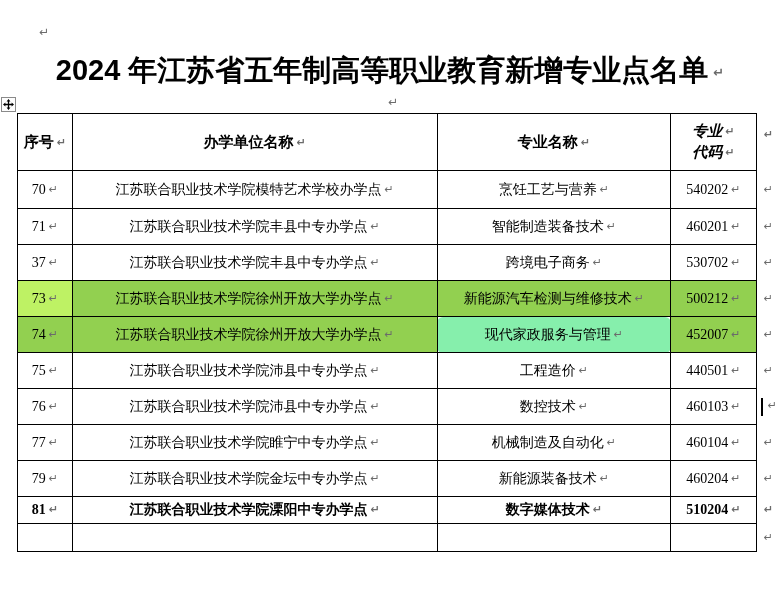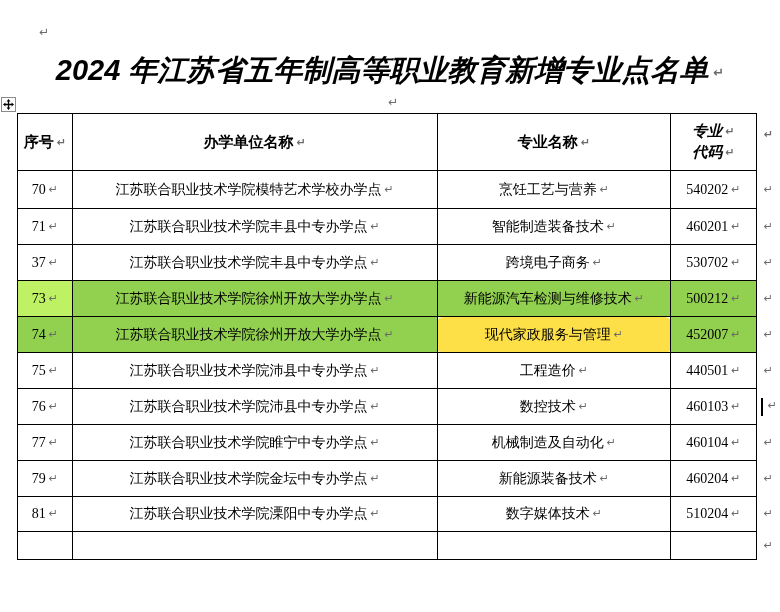--- a/index.html
+++ b/index.html
@@ -11,21 +11,21 @@
   .pmark{position:absolute;color:#6b6b6b;font-family:"DejaVu Sans",sans-serif;
          font-size:12px;line-height:12px;}
   .pm-top{left:39px;top:26px;}
   .pm-mid{left:388px;top:96px;}
   .cm{color:#6b6b6b;font-family:"DejaVu Sans",sans-serif;font-size:11px;
       margin-left:3px;vertical-align:1px;}
 
   
   .title-row{position:absolute;left:0;top:51px;width:780px;text-align:center;
              font-family:"Liberation Sans","DejaVu Sans",sans-serif;
-             font-weight:bold;font-size:29px;line-height:38px;color:#000;white-space:nowrap;font-style:italic;}
+             font-weight:bold;font-size:29px;line-height:38px;color:#000;white-space:nowrap;}
   .title-row .cm{font-size:13px;margin-left:5px;vertical-align:3px;}
 
   
   .move-handle{position:absolute;left:1px;top:97px;width:15px;height:15px;
                background:#fdfdfd;border:1px solid #8a8a8a;box-sizing:border-box;
                display:flex;align-items:center;justify-content:center;}
   .move-handle svg{display:block;}
 
   
   table.doc{position:absolute;left:17px;top:113px;border-collapse:collapse;
@@ -33,21 +33,21 @@
   table.doc th,table.doc td{border:1.5px solid #000;padding:0 2px;text-align:center;
             vertical-align:middle;font-size:14px;color:#000;overflow:hidden;
             white-space:nowrap;background:#fff;}
   table.doc th{font-weight:bold;font-size:15px;}
   table.doc th.rail,table.doc td.rail{border:none;background:transparent;
             text-align:left;padding-left:4px;}
   table.doc th.rail{vertical-align:top;padding-top:12px;}
   thead tr{height:57px;}
   tbody tr{height:36px;}
   tbody tr.first{height:38px;}
-  tbody tr.last{height:35px;}
+  tbody tr.last{height:27px;font-weight:bold;}
   tbody tr.partial{height:28px;}
   .code-head div{line-height:21px;font-style:italic;}
 
   .caret{display:inline-block;width:2px;height:18px;background:#000;
          margin-right:2px;vertical-align:middle;}
 </style>
 </head>
 <body>
 
 <div class="page">
@@ -119,21 +119,21 @@
         <tr>
           <td style="background: #bef264;"><span>73</span><span class="cm">↵</span></td>
           <td style="background: rgb(146, 208, 80);"><span>江苏联合职业技术学院徐州开放大学办学点</span><span class="cm">↵</span></td>
           <td style="background: rgb(146, 208, 80);"><span>新能源汽车检测与维修技术</span><span class="cm">↵</span></td>
           <td style="background: rgb(146, 208, 80);"><span>500212</span><span class="cm">↵</span></td>
           <td class="rail"><span class="cm">↵</span></td>
         </tr>
         <tr>
           <td style="background: rgb(146, 208, 80);"><span>74</span><span class="cm">↵</span></td>
           <td style="background: rgb(146, 208, 80);"><span>江苏联合职业技术学院徐州开放大学办学点</span><span class="cm">↵</span></td>
-          <td style="background: #fde047; border-radius: 6px;"><span>现代家政服务与管理</span><span class="cm">↵</span></td>
+          <td style="background: #86efac; border-radius: 6px;"><span>现代家政服务与管理</span><span class="cm">↵</span></td>
           <td style="background: rgb(146, 208, 80);"><span>452007</span><span class="cm">↵</span></td>
           <td class="rail"><span class="cm">↵</span></td>
         </tr>
         <tr>
           <td><span>75</span><span class="cm">↵</span></td>
           <td><span>江苏联合职业技术学院沛县中专办学点</span><span class="cm">↵</span></td>
           <td><span>工程造价</span><span class="cm">↵</span></td>
           <td><span>440501</span><span class="cm">↵</span></td>
           <td class="rail"><span class="cm">↵</span></td>
         </tr>

